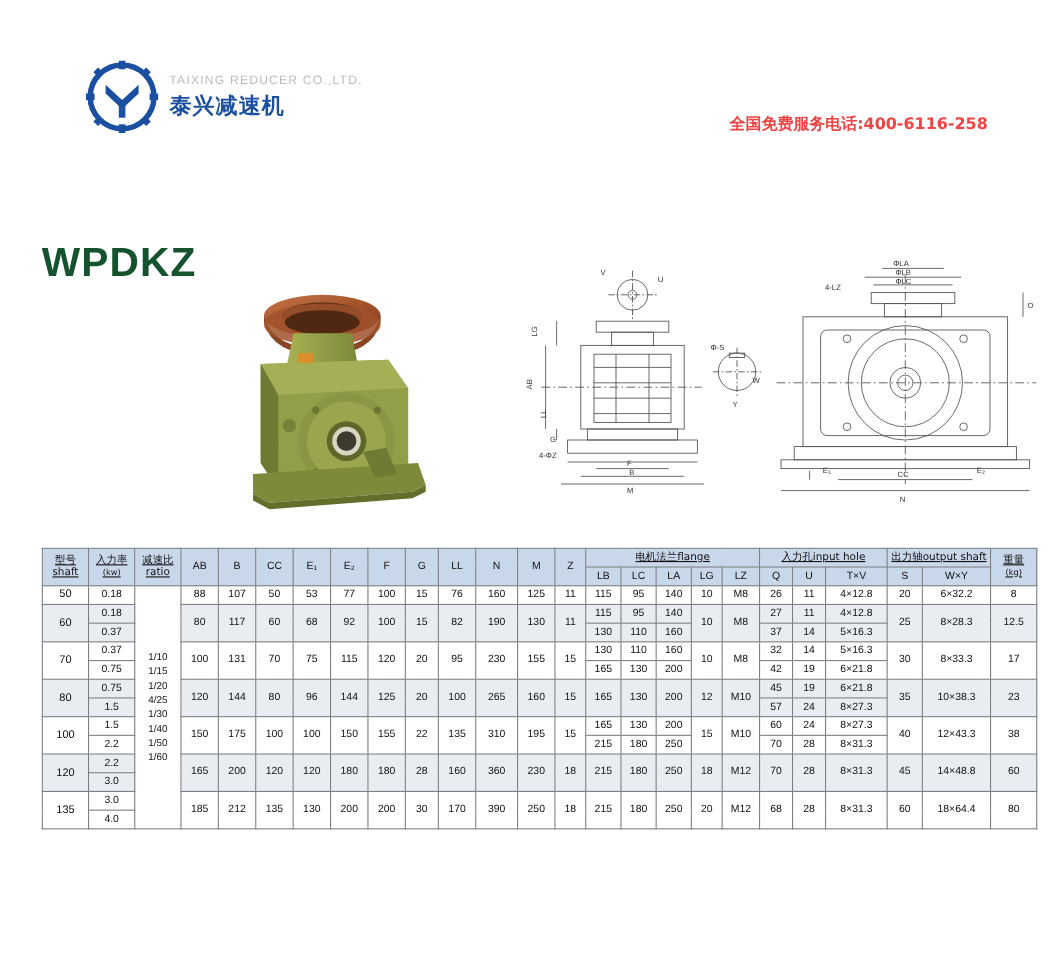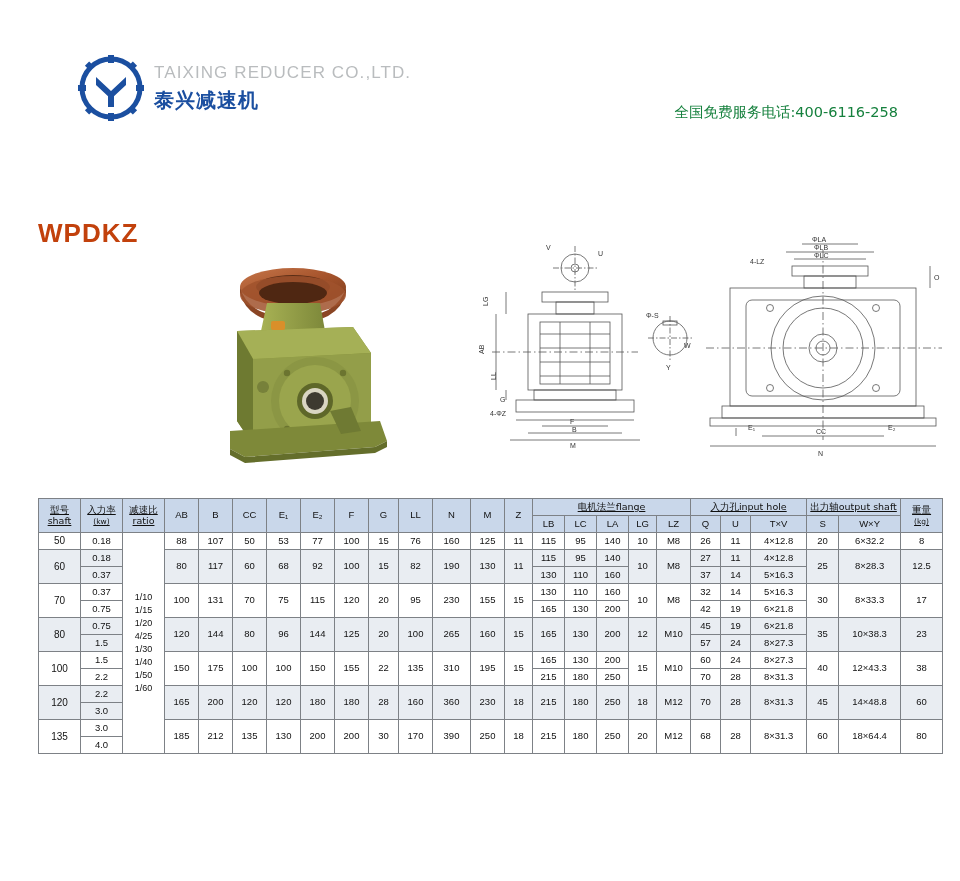--- a/index.html
+++ b/index.html
@@ -12,36 +12,36 @@
     overflow: hidden;
   }
   .page { position: relative; width: 960px; height: 881px; }
 
   
   .header { position: absolute; left: 0; top: 55px; width: 960px; height: 85px; }
   .logo-block { position: absolute; left: 78px; top: 0px; display: flex; align-items: center; }
   .gear-logo { width: 66px; height: 66px; position: relative; }
   .brand-text { margin-left: 10px; }
   .brand-en {
-    font-size: 17px; letter-spacing: 1.1px; color: #b9bcbe;
+    font-size: 11px; letter-spacing: 1.1px; color: #b9bcbe;
     font-family: "Liberation Sans", sans-serif; white-space: nowrap;
   }
   .brand-cn {
     font-size: 20px; font-weight: bold; color: #1b4fa0; letter-spacing: 1px;
     margin-top: 4px; white-space: nowrap;
   }
   .hotline {
     position: absolute; right: 62px; top: 48px;
-    font-size: 14.5px; font-weight: normal; color: #15803d; white-space: nowrap;
+    font-size: 14.5px; font-weight: bold; color: #ef4444; white-space: nowrap;
   }
 
   
   .model-title {
     position: absolute; left: 38px; top: 218px;
-    font-size: 26px; font-weight: bold; letter-spacing: 1px; color: #c2410c;
+    font-size: 37px; font-weight: bold; letter-spacing: 1px; color: #14532d;
   }
 
   
   .figures { position: absolute; left: 0; top: 200px; width: 960px; height: 290px; }
   .photo-wrap { position: absolute; left: 175px; top: 35px; width: 250px; height: 230px; }
   .drawing-a { position: absolute; left: 470px; top: 30px; width: 250px; height: 250px; }
   .drawing-b { position: absolute; left: 700px; top: 30px; width: 255px; height: 250px; }
 
   
   .table-wrap { position: absolute; left: 38px; top: 498px; width: 884px; }

